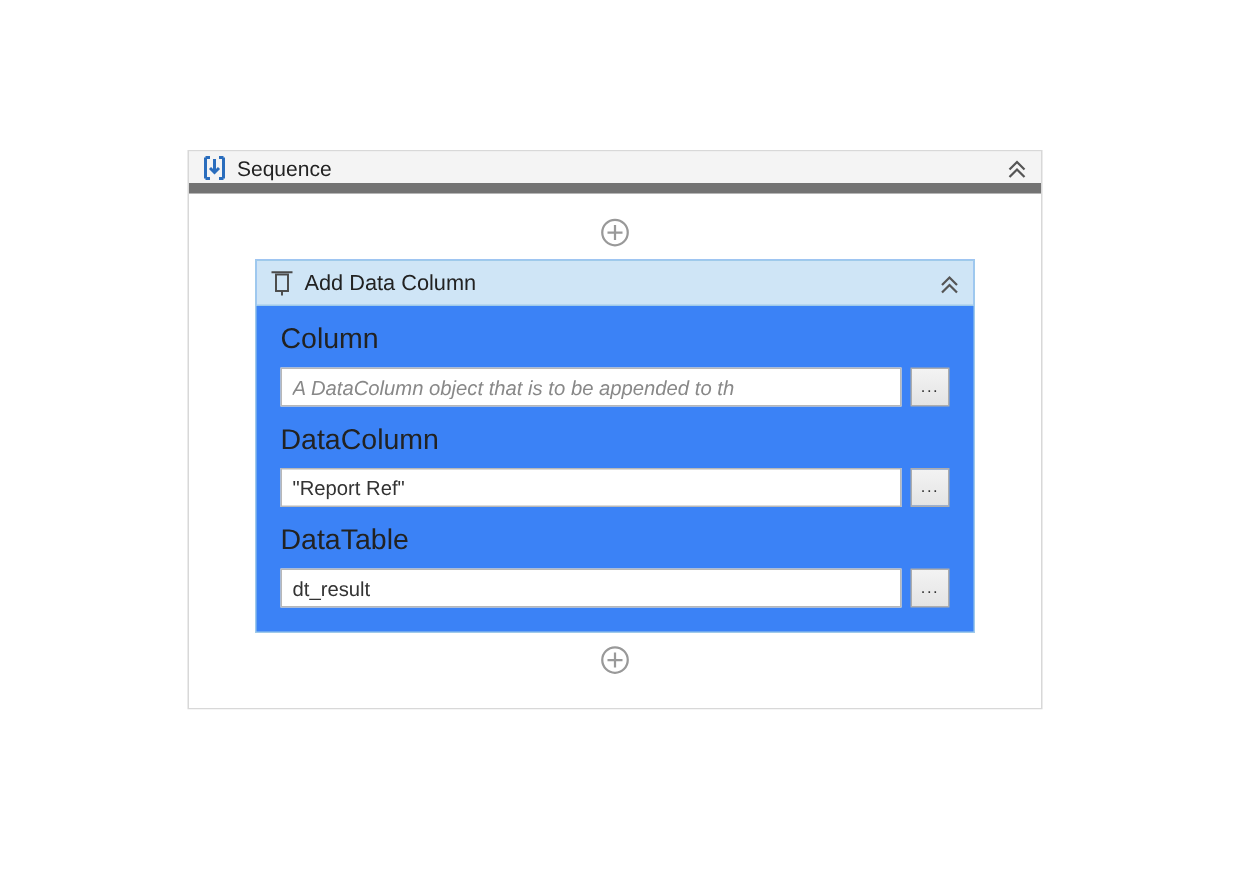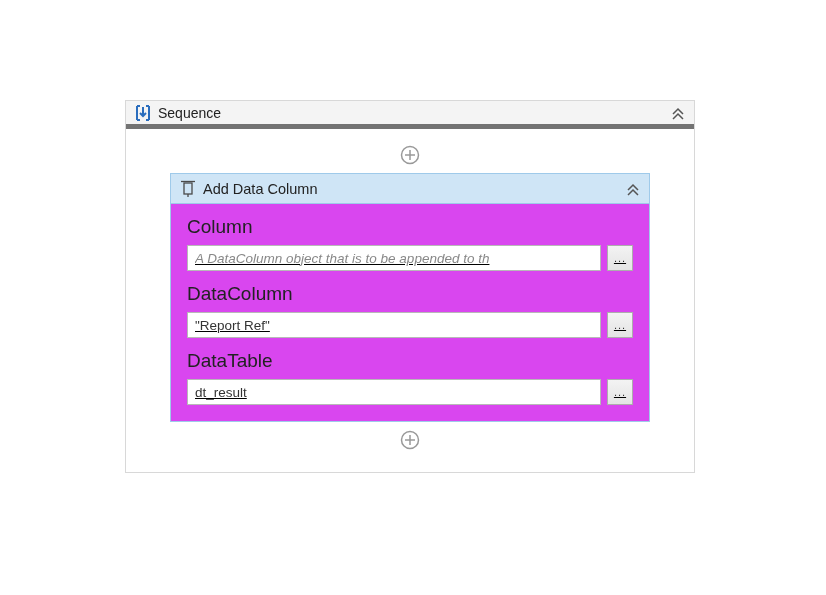--- a/index.html
+++ b/index.html
@@ -12,21 +12,21 @@
       background: #fff;
       padding: 100px 100px 0 125px;
     }
     .sequence-container {
       background: #fff;
       border: 1px solid #d8d8d8;
       width: 570px;
     }
     .sequence-header {
       background: #f4f4f4;
-      border-bottom: 5px solid #737373;
+      border-bottom: 7px solid #737373;
       display: flex;
       align-items: center;
       padding: 3px 8px;
       height: 28px;
     }
     .sequence-icon {
       width: 18px;
       height: 18px;
       margin-right: 6px;
       flex-shrink: 0;
@@ -51,21 +51,21 @@
       padding: 6px 0;
     }
     .plus-btn {
       width: 20px;
       height: 20px;
       cursor: pointer;
       color: #999;
     }
     .activity-card {
       border: 1px solid #9fcaea;
-      background: #d946ef;
+      background: #3b82f6;
       margin: 2px auto;
       width: 480px;
     }
     .activity-header {
       background: #cfe5f6;
       display: flex;
       align-items: center;
       padding: 3px 8px;
       height: 30px;
       border-bottom: 1px solid #9fcaea;
@@ -93,21 +93,20 @@
     .field-label {
       font-size: 19px;
       color: #222;
       display: block;
       margin-bottom: 7px;
     }
     .field-row {
       display: flex;
       align-items: flex-end;
       gap: 6px;
-      text-decoration: underline;
     }
     .field-input {
       flex: 1;
       height: 26px;
       border: 1px solid #b8b8b8;
       padding: 0 7px;
       font-size: 13.5px;
       font-family: inherit;
       color: #333;
       background: #fff;

